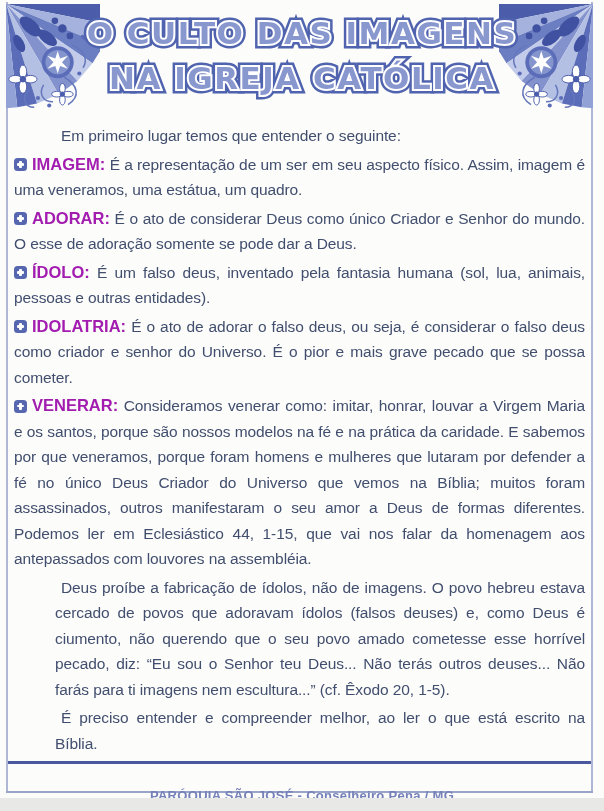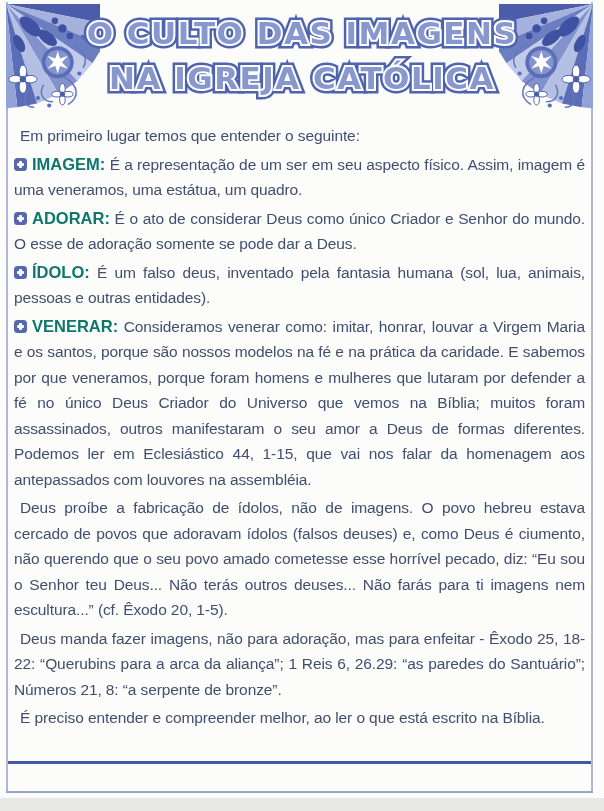--- a/index.html
+++ b/index.html
@@ -31,22 +31,22 @@
   .layer-white{color:#ffffff;-webkit-text-stroke:4px #ffffff;}
   .layer-fill{color:#8897ce;}
 
   
   .content{
     position:absolute;left:14px;right:19px;top:123px;
     color:#414e6e;font-size:15.5px;line-height:25.5px;text-align:justify;
     letter-spacing:-0.1px;
   }
   .content p{margin:0 0 3px 0;}
-  .content p.indent{text-indent:6px;}
-  .term{font-weight:bold;font-size:16.5px;color:#0f766e;letter-spacing:0;}
+  .content p.indent{text-indent:6px;margin-left:41px;}
+  .term{font-weight:bold;font-size:16.5px;color:#a21caf;letter-spacing:0;}
   .bullet{
     display:inline-block;width:13px;height:13px;background:#5667af;
     border-radius:3.5px;margin-right:5px;vertical-align:-1.5px;position:relative;
   }
   .bullet::before{content:"";position:absolute;left:3px;top:5.25px;width:7px;height:2.5px;background:#fff;border-radius:1px;}
   .bullet::after{content:"";position:absolute;left:5.25px;top:3px;width:2.5px;height:7px;background:#fff;border-radius:1px;}
 
   
   .separator{position:absolute;left:8px;right:13px;top:761px;height:3px;background:#49589f;}
   .footer-line1{position:absolute;top:804px;left:0;right:0;text-align:center;
@@ -199,25 +199,26 @@
 
   <div class="content">
     <p class="indent">Em primeiro lugar temos que entender o seguinte:</p>
 
     <p><span class="bullet"></span><span class="term">IMAGEM:</span> <span>É a representação de um ser em seu aspecto físico. Assim, imagem é uma veneramos, uma estátua, um quadro.</span></p>
 
     <p><span class="bullet"></span><span class="term">ADORAR:</span> <span>É o ato de considerar Deus como único Criador e Senhor do mundo. O esse de adoração somente se pode dar a Deus.</span></p>
 
     <p><span class="bullet"></span><span class="term">ÍDOLO:</span> <span>É um falso deus, inventado pela fantasia humana (sol, lua, animais, pessoas e outras entidades).</span></p>
 
+    <p><span class="bullet"></span><span class="term">IDOLATRIA:</span> <span>É o ato de adorar o falso deus, ou seja, é considerar o falso deus como criador e senhor do Universo. É o pior e mais grave pecado que se possa cometer.</span></p>
 
     <p><span class="bullet"></span><span class="term">VENERAR:</span> <span>Consideramos venerar como: imitar, honrar, louvar a Virgem Maria e os santos, porque são nossos modelos na fé e na prática da caridade. E sabemos por que veneramos, porque foram homens e mulheres que lutaram por defender a fé no único Deus Criador do Universo que vemos na Bíblia; muitos foram assassinados, outros manifestaram o seu amor a Deus de formas diferentes. Podemos ler em Eclesiástico 44, 1-15, que vai nos falar da homenagem aos antepassados com louvores na assembléia.</span></p>
 
     <p class="indent">Deus proíbe a fabricação de ídolos, não de imagens. O povo hebreu estava cercado de povos que adoravam ídolos (falsos deuses) e, como Deus é ciumento, não querendo que o seu povo amado cometesse esse horrível pecado, diz: “Eu sou o Senhor teu Deus... Não terás outros deuses... Não farás para ti imagens nem escultura...” (cf. Êxodo 20, 1-5).</p>
-    <p class="indent">Deus manda fazer imagens, não para adoração, mas para enfeitar - Êxodo 25, 18-22: “Querubins para a arca da aliança”; 1 Reis 6, 26.29: “as paredes do Santuário”; Números 21, 8: “a serpente de bronze”.</p>
     <p class="indent">É preciso entender e compreender melhor,  ao ler o que está escrito na Bíblia.</p>
 
   </div>
 
   <div class="separator"></div>
   <div class="footer-line1">33º DOMINGO DO TEMPO COMUM - 15.11.2009</div>
+  <div class="footer-line2">PARÓQUIA SÃO JOSÉ - Conselheiro Pena / MG</div>
 
 </div>
 
 </body></html>

